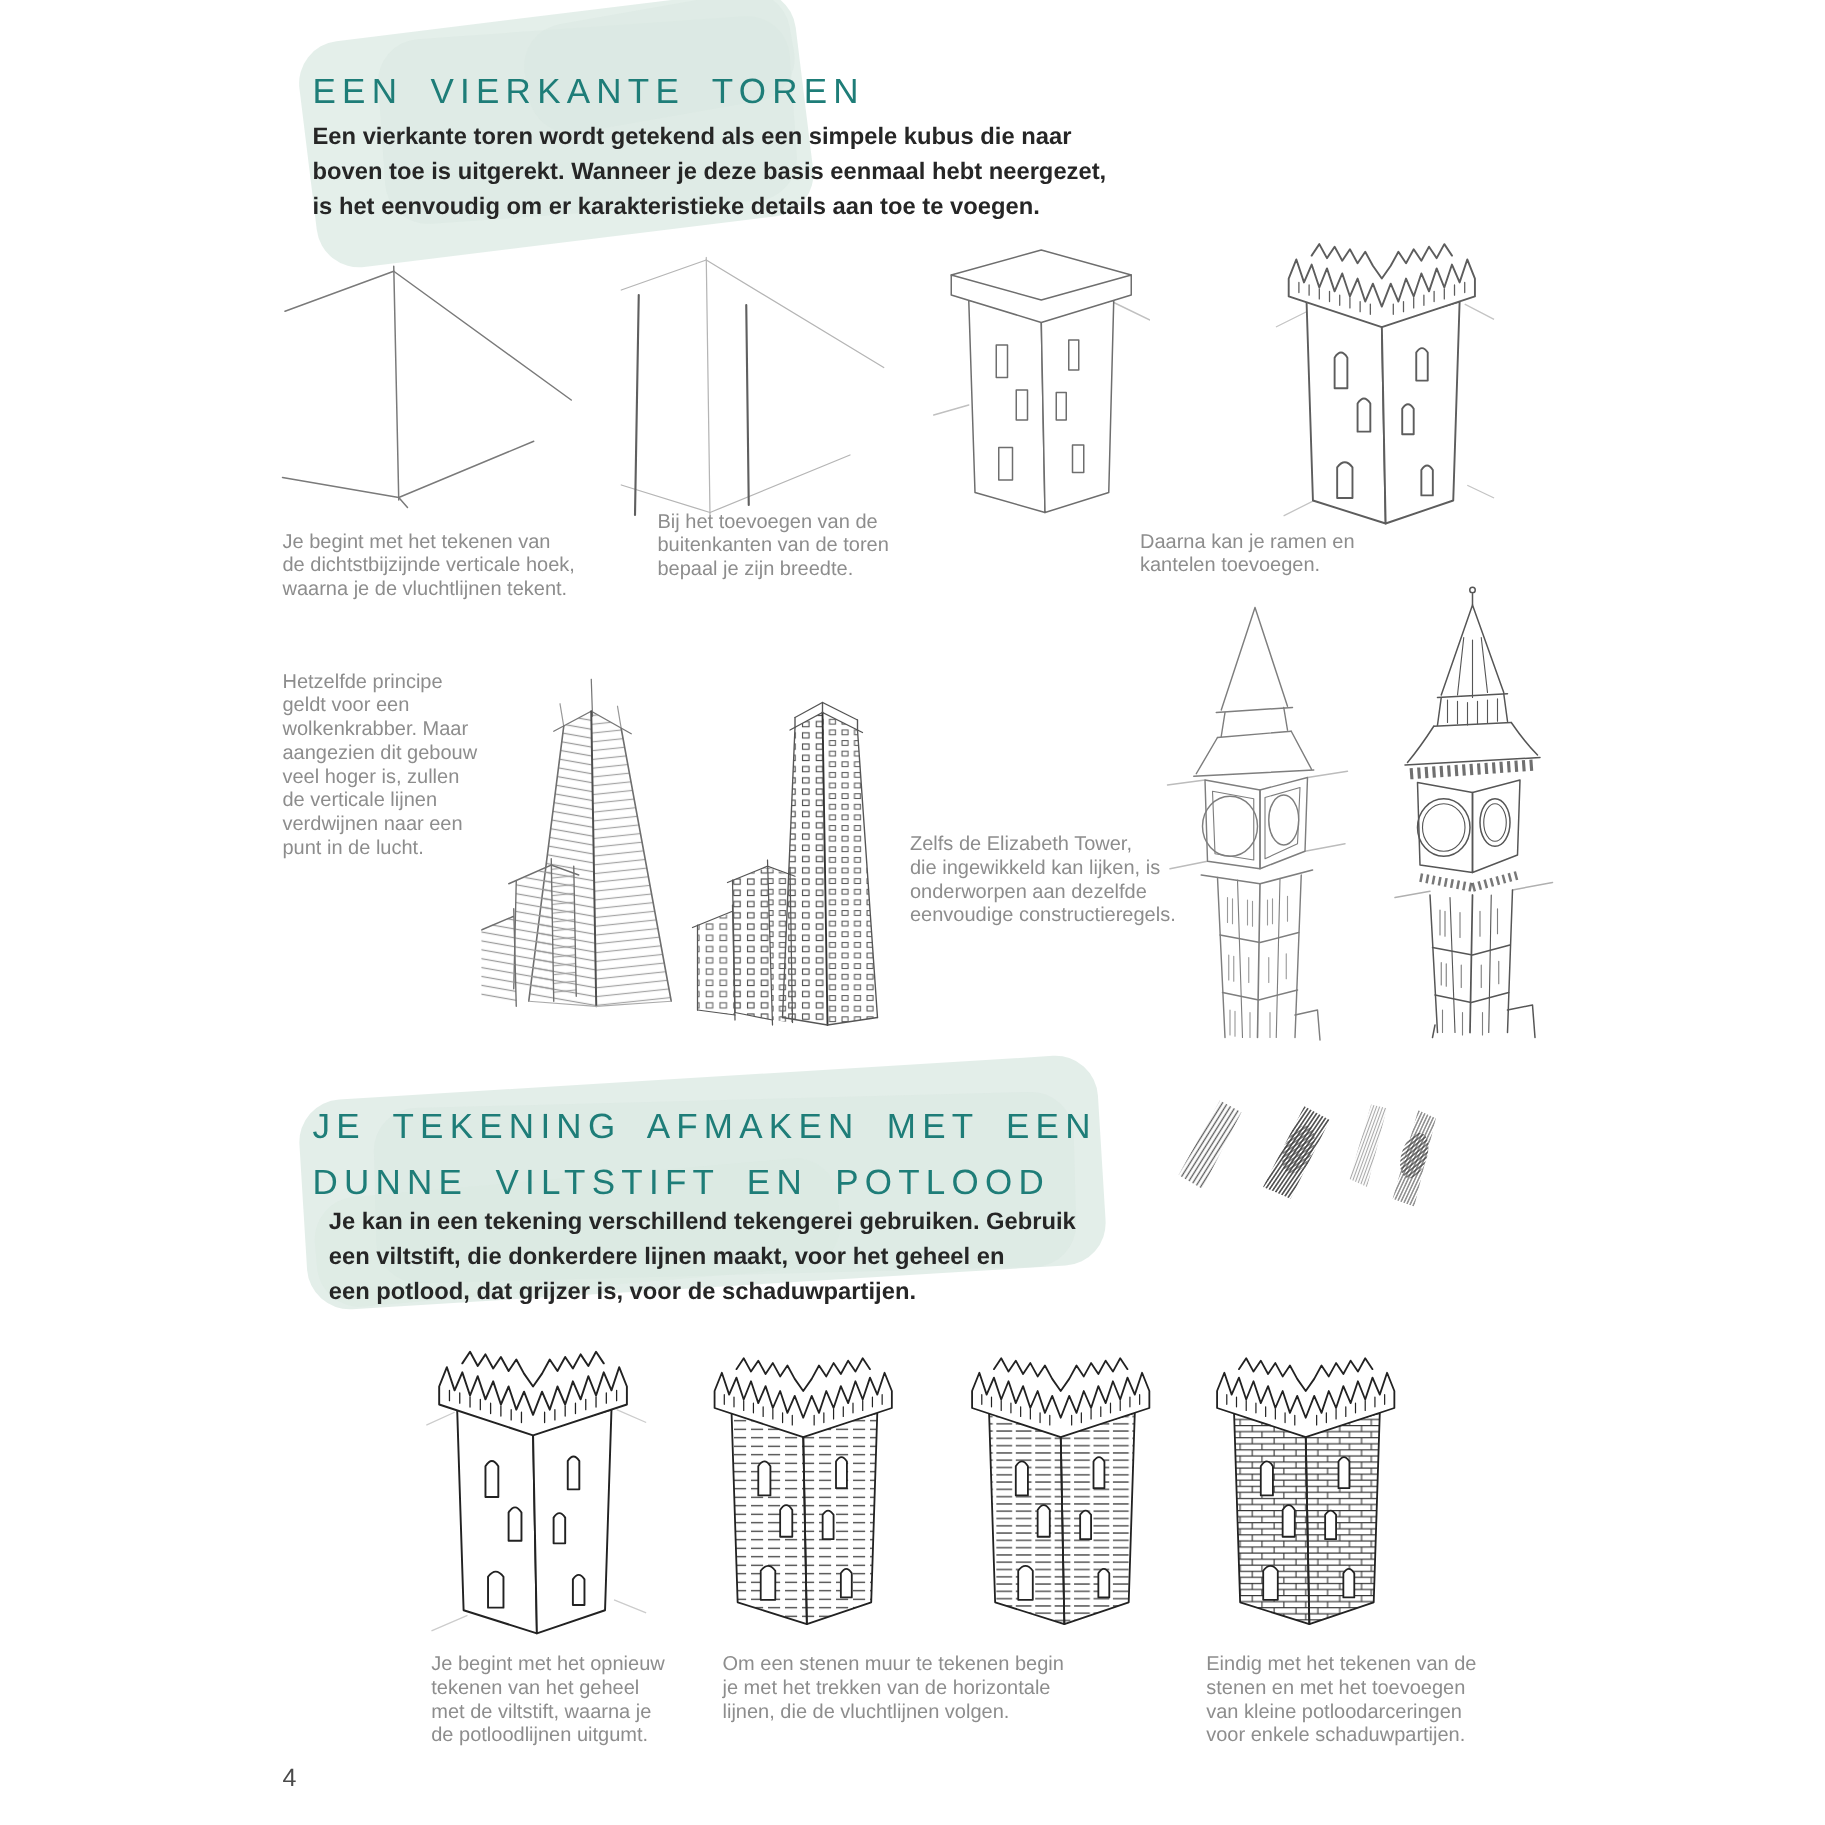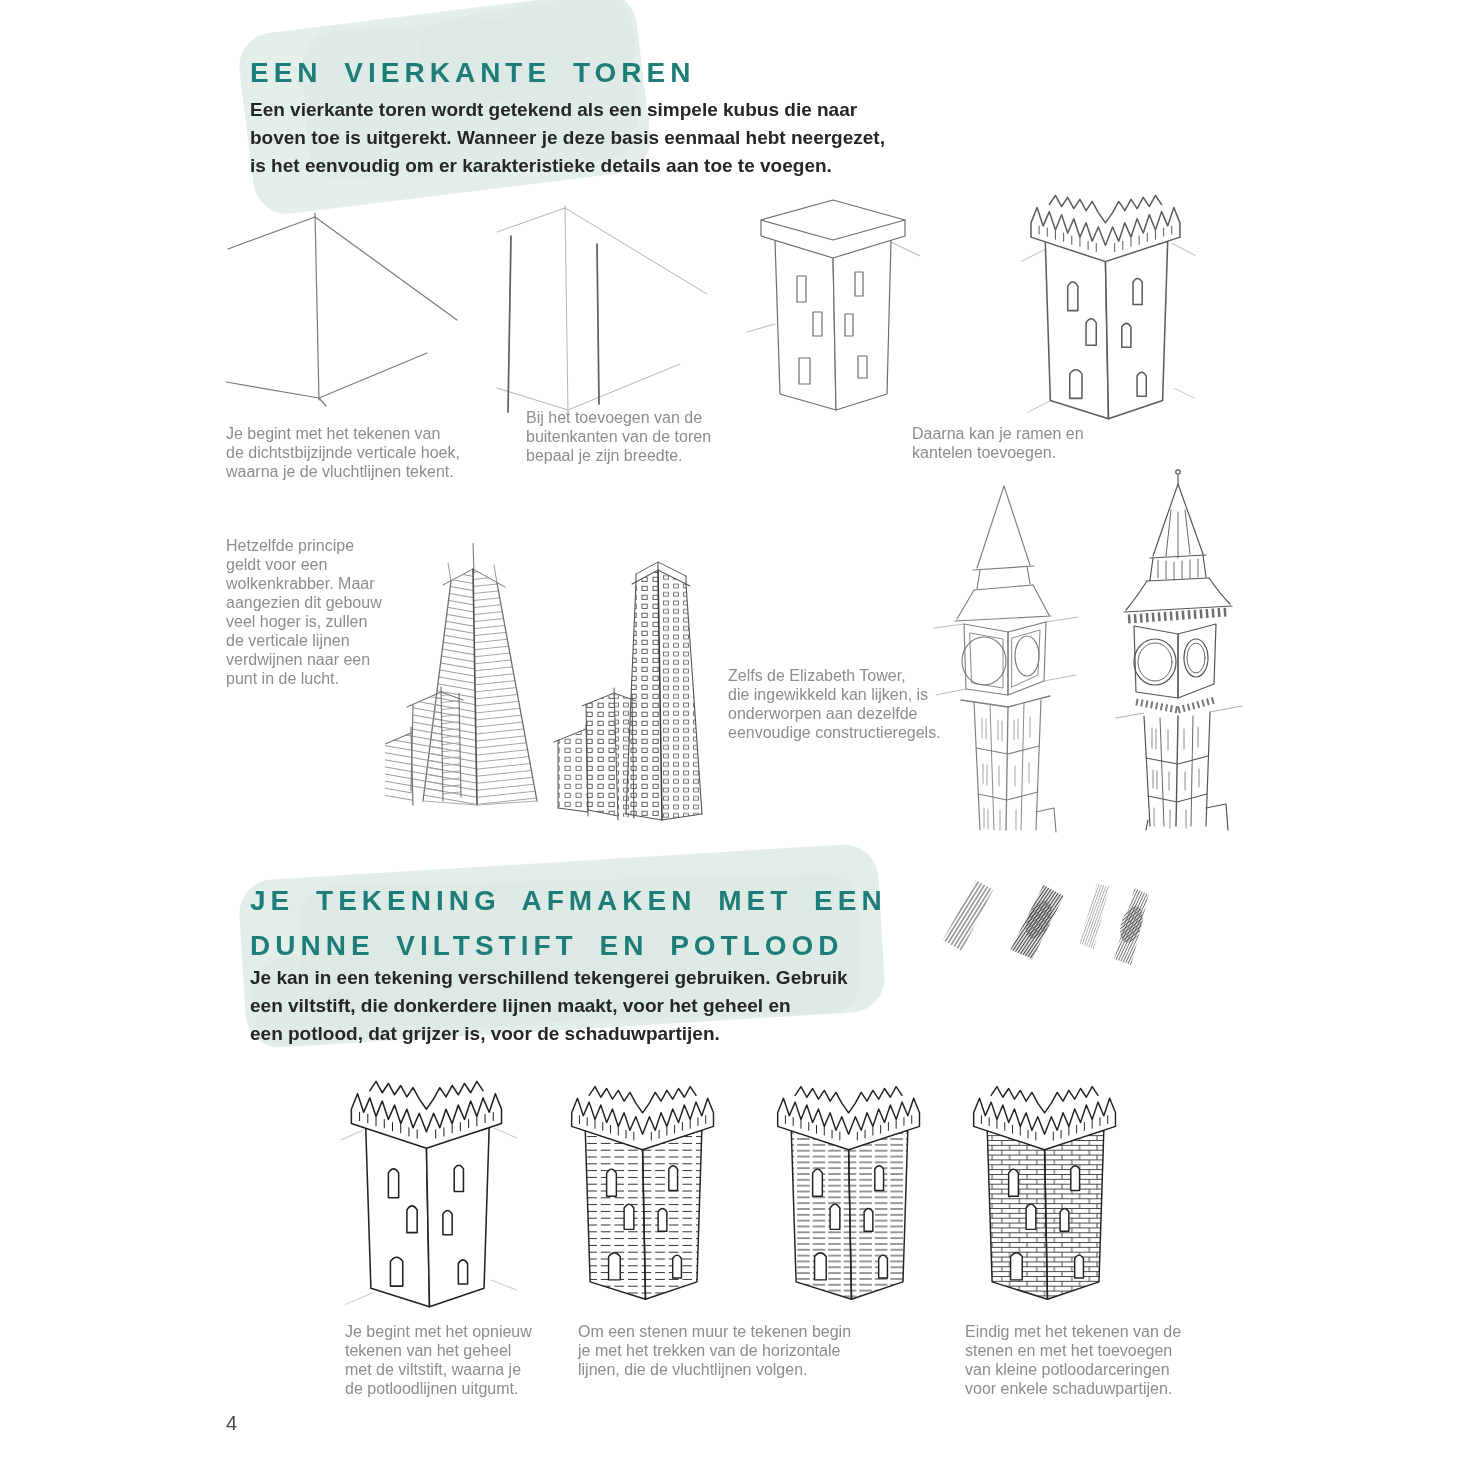--- a/index.html
+++ b/index.html
@@ -1,20 +1,20 @@
 <!DOCTYPE html>
 <html><head>
 <meta charset="utf-8">
 <style>
   html,body{margin:0;padding:0;background:#ffffff;}
   #page{position:relative;width:1460px;height:1460px;background:#ffffff;overflow:hidden;
         font-family:"Liberation Sans","DejaVu Sans",sans-serif;color:#262626;}
   .abs{position:absolute;}
   .wash{position:absolute;background:#d9e8e1;border-radius:34px;}
-  .h-title{font-weight:bold;color:#1e7d78;font-size:28px;letter-spacing:5px;word-spacing:9px;
+  .h-title{font-weight:normal;color:#1e7d78;font-size:28px;letter-spacing:5px;word-spacing:9px;
            white-space:pre-line;line-height:45px;}
   .intro{font-weight:bold;color:#262626;font-size:19px;line-height:28px;white-space:pre-line;}
   .caption{color:#8d8d8d;font-size:16px;line-height:19px;white-space:pre-line;}
   .pagenum{color:#4a4a4a;font-size:20px;}
   svg{display:block;}
 </style>
 </head>
 <body>
 
 <div id="page">
@@ -258,21 +258,21 @@
 
   <svg class="abs" style="left:935px;top:862px" width="220" height="120" viewBox="0 0 280 150">
     <polygon points="10,98 52,22 74,34 34,112" fill="url(#scr-a)"></polygon>
     <polygon points="96,110 138,28 164,42 124,122" fill="url(#scr-b)"></polygon>
     <polygon points="184,102 206,26 222,30 202,110" fill="url(#scr-c)"></polygon>
     <polygon points="228,122 254,32 272,40 250,130" fill="url(#scr-d)"></polygon>
     <ellipse cx="250" cy="78" rx="13" ry="24" fill="url(#scr-b)" transform="rotate(18 250 78)" opacity="0.8"></ellipse>
     <ellipse cx="132" cy="72" rx="14" ry="26" fill="url(#scr-b)" transform="rotate(24 132 72)" opacity="0.7"></ellipse>
   </svg>
 
-  <div class="abs intro" style="left:250px;top:964px;">Je kan in een tekening verschillend tekengerei gebruiken. Gebruik
+  <div class="abs intro" style="left:263px;top:964px;">Je kan in een tekening verschillend tekengerei gebruiken. Gebruik
 een viltstift, die donkerdere lijnen maakt, voor het geheel en
 een potlood, dat grijzer is, voor de schaduwpartijen.</div>
 
   <svg class="abs" style="left:336px;top:1066px" width="186" height="252" viewBox="0 0 175 245">
     <path d="M2,72 L24,62 M150,60 L173,70 M6,232 L34,220 M148,208 L173,218" stroke="#cccccc" stroke-width="1" fill="none"></path>
     <use href="#tower-shape" xlink:href="#tower-shape" fill="#ffffff" color="#222222" stroke-width="1.7"></use>
   </svg>
 
   <svg class="abs" style="left:560px;top:1072px" width="170" height="238" viewBox="0 0 175 245">
     <use href="#tower-shape" xlink:href="#tower-shape" fill="url(#pat-ha)" color="#222222" stroke-width="1.7"></use>

